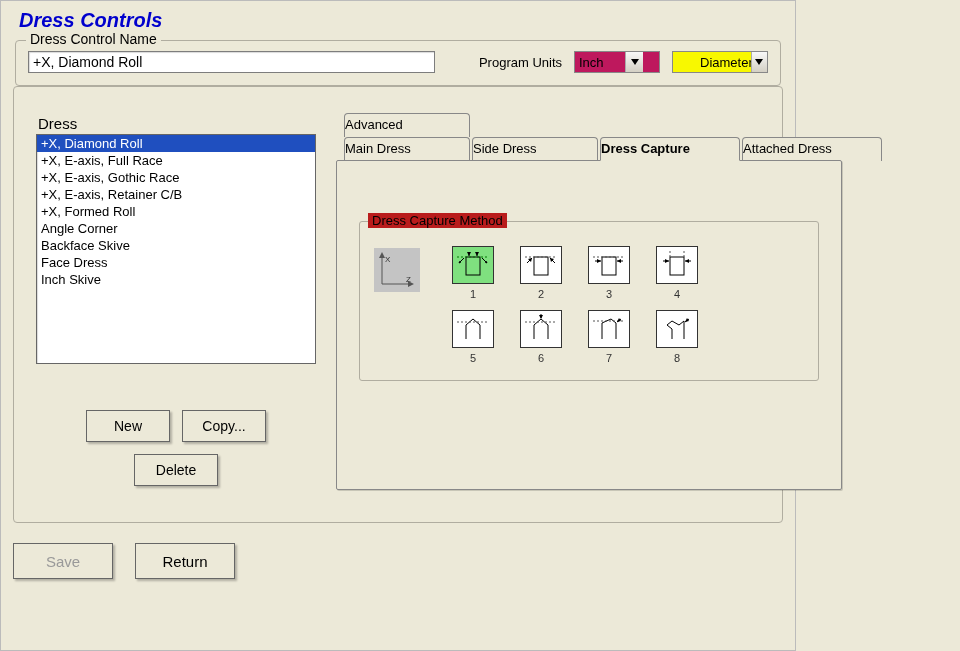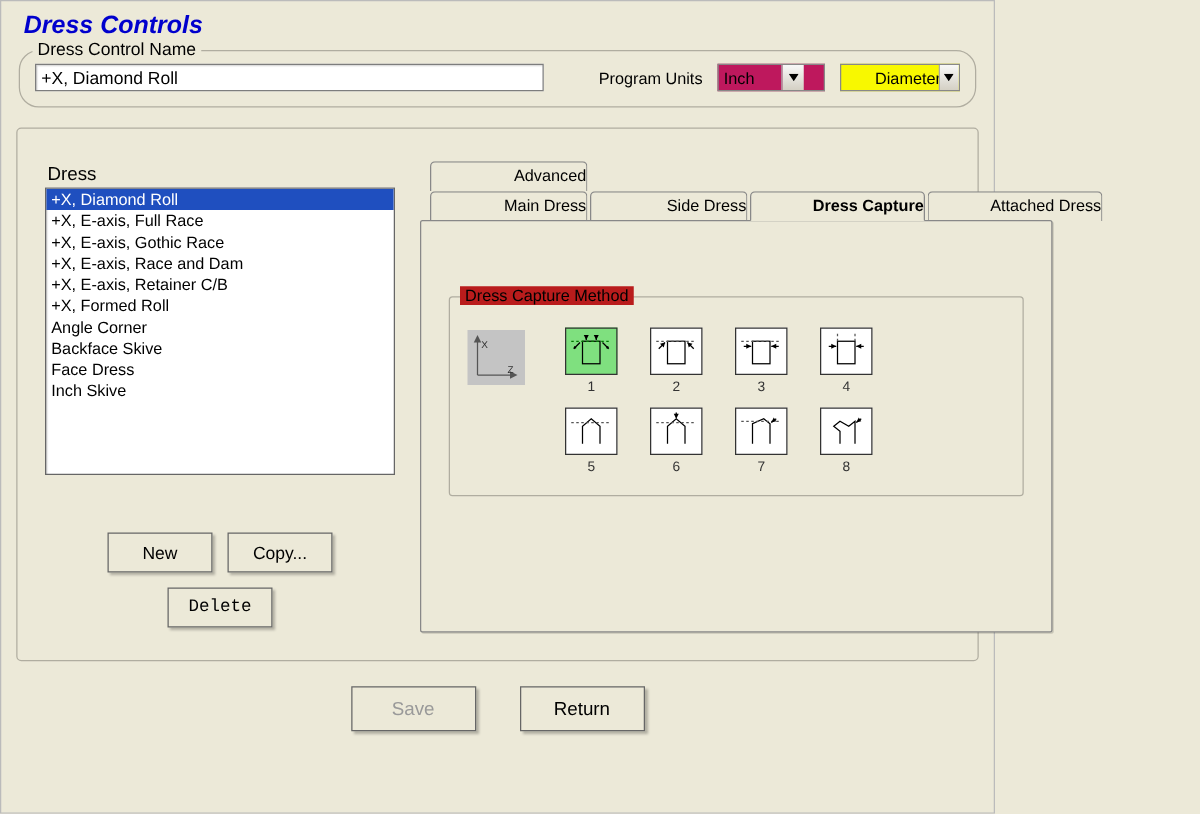--- a/index.html
+++ b/index.html
@@ -131,21 +131,21 @@
     padding-top: 8px;
   }
   .tabstrip {
     position: relative;
     height: 52px;
   }
   .tab {
     position: absolute;
     height: 24px;
     line-height: 22px;
-    text-align: right;
+    text-align: left;
     border: 1px solid #888;
     border-bottom: none;
     border-radius: 4px 4px 0 0;
     background: #ece9d8;
     font-size: 13px;
     color: #000;
     cursor: pointer;
   }
   .tab.active {
     font-weight: bold;
@@ -214,38 +214,37 @@
     background: #fff;
     display: flex;
     align-items: center;
     justify-content: center;
   }
   .cell.sel { background: #7fe07f; }
   .cell-wrap { display:flex; flex-direction:column; align-items:center; gap:4px; }
   .cell-num { font-size: 11px; color:#333; }
   .bottom-btns {
     display: flex;
-    gap: 35px;
-    justify-content: center;
+    gap: 22px;
     margin-top: 20px;
   }
   .bottom-btns .btn { width: 100px; height: 36px; font-size: 15px; }
   .main-fieldset {
-    margin-top: 16px;
-    padding: 18px 22px 22px 22px;
+    margin-top: 0;
+    padding: 18px 22px 32px 22px;
   }
 </style>
 </head>
 <body>
 
 <div class="outer">
 
   <div class="title">Dress Controls</div>
 
-  <div class="fieldset" style="margin:8px 2px 0 2px; padding-bottom:12px;border-radius:16px;">
+  <div class="fieldset" style="margin:8px 2px 0 2px; padding-bottom:12px;">
     <div class="fieldset-legend">Dress Control Name</div>
     <div class="name-row">
       <input class="text-input" type="text" style="max-width: 470px;" value="+X, Diamond Roll">
       <div style="flex:0 0 20px;"></div>
       <span class="label">Program Units</span>
       <div class="select-wrap" style="width:86px;">
         <span class="select-val">Inch</span>
         <span class="select-btn">
           <svg viewBox="0 0 8 6">
               <path d="M0 0 L8 0 L4 6 Z" fill="#000"></path>
@@ -265,34 +264,33 @@
 
   <div class="fieldset main-fieldset">
     <div class="main-row">
 
       <div class="left-col">
         <div class="dress-label">Dress</div>
         <div class="listbox" id="listbox">
             <div class="listitem selected">+X, Diamond Roll</div>
             <div class="listitem">+X, E-axis, Full Race</div>
             <div class="listitem">+X, E-axis, Gothic Race</div>
-            <div class="listitem">+X, E-axis, Race and Dam</div>
             <div class="listitem">+X, E-axis, Retainer C/B</div>
             <div class="listitem">+X, Formed Roll</div>
             <div class="listitem">Angle Corner</div>
             <div class="listitem">Backface Skive</div>
             <div class="listitem">Face Dress</div>
             <div class="listitem">Inch Skive</div>
           </div>
         <div class="btn-row">
           <button class="btn" style="width:84px;">New</button>
           <button class="btn" style="width:84px;">Copy...</button>
         </div>
         <div class="btn-row2">
-          <button class="btn" style="width:84px;font-family:Liberation Mono, monospace;">Delete</button>
+          <button class="btn" style="width:84px;">Delete</button>
         </div>
       </div>
 
       <div class="right-col">
         <div class="tabstrip">
           <div class="tab tab-advanced">Advanced</div>
           <div class="tab tab-row2 tab-main">Main Dress</div>
           <div class="tab tab-row2 tab-cap active">Dress Capture</div>
           <div class="tab tab-row2 tab-side">Side Dress</div>
           <div class="tab tab-row2 tab-att">Attached Dress</div>

